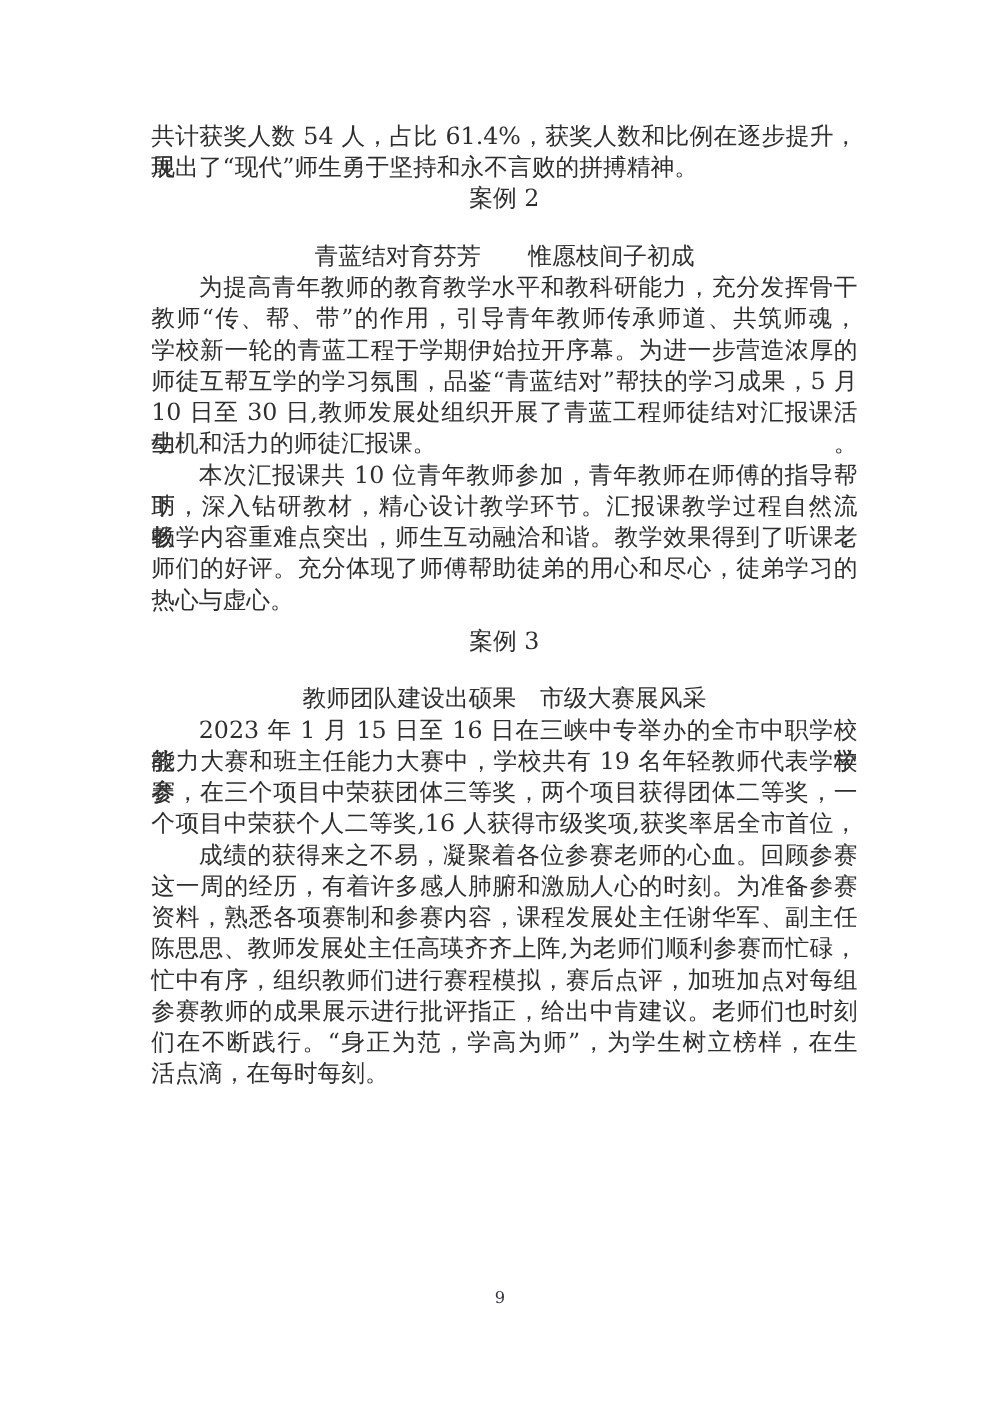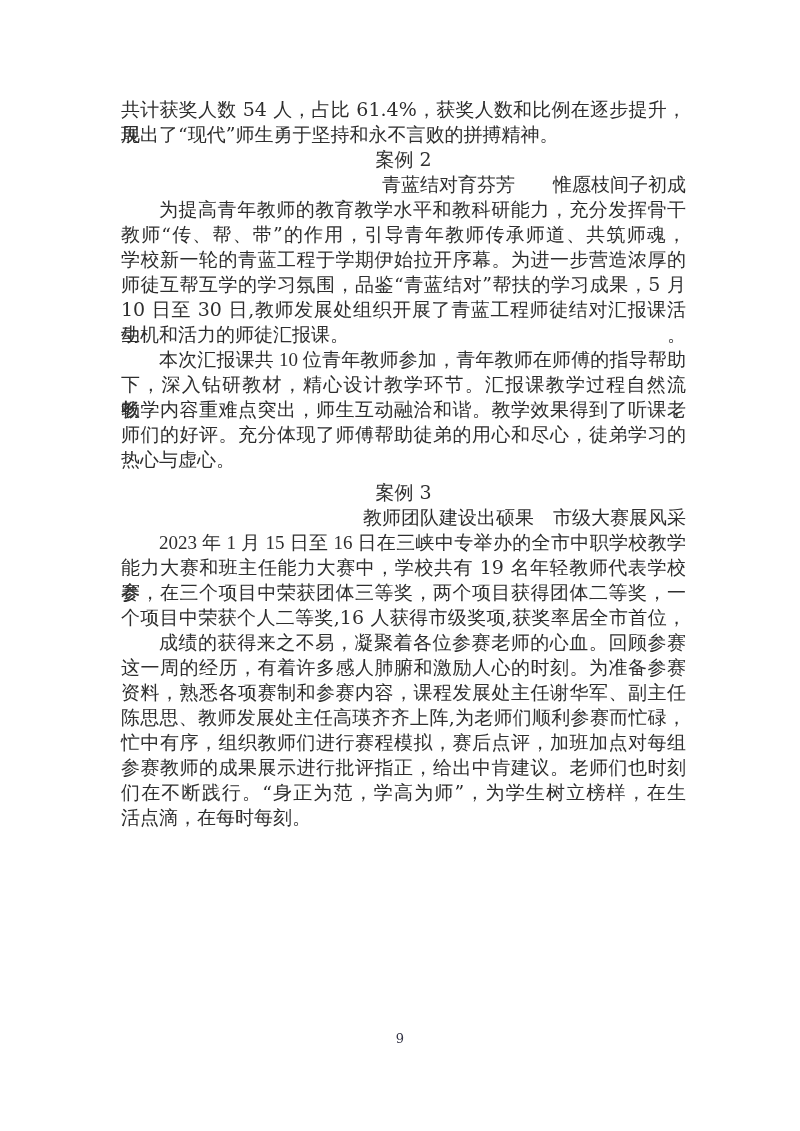--- a/index.html
+++ b/index.html
@@ -29,24 +29,24 @@
     white-space: pre-wrap;
   }
   
   .line.fill {
     text-align: justify;
     text-align-last: justify;
     text-justify: inter-character;
   }
   .line.indent {
     text-indent: 38px; 
-    font-family: Liberation Serif, serif;
   }
   .block.heading .line {
-    text-align: right;
+    text-align: center;
+    margin-top: 21px;
   }
   .block.label .line {
     text-align: center;
   }
   .block.spacer {
     height: 8px;
   }
   .page-number {
     position: absolute;
     left: 0;

